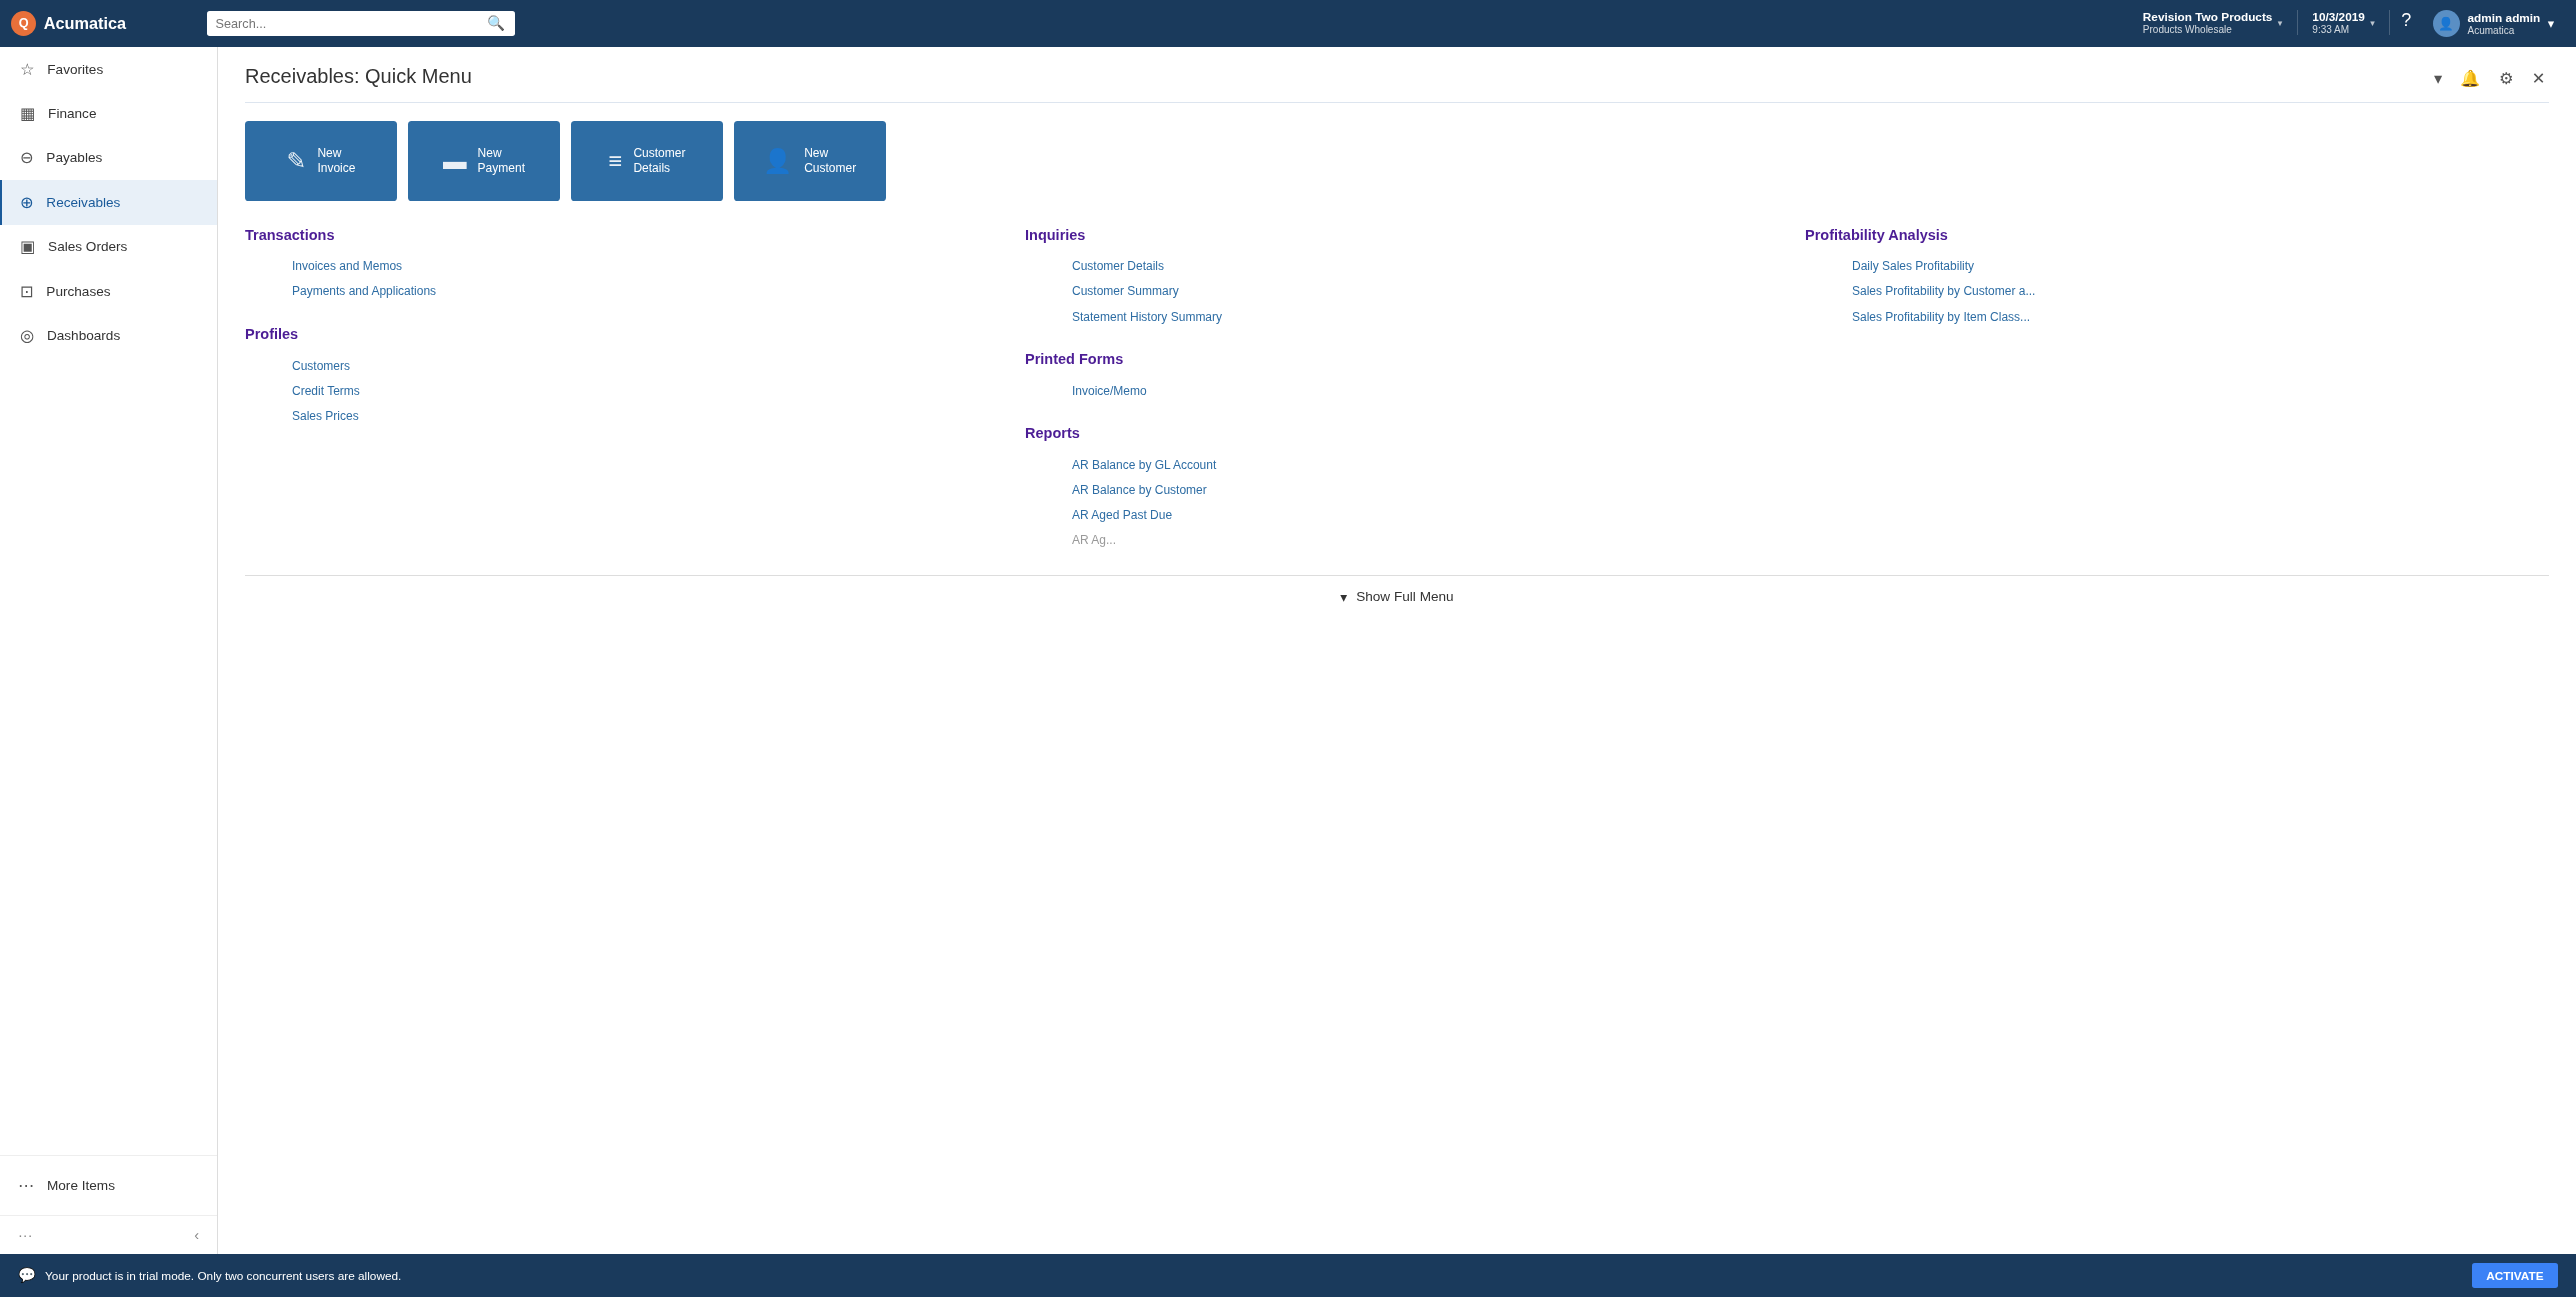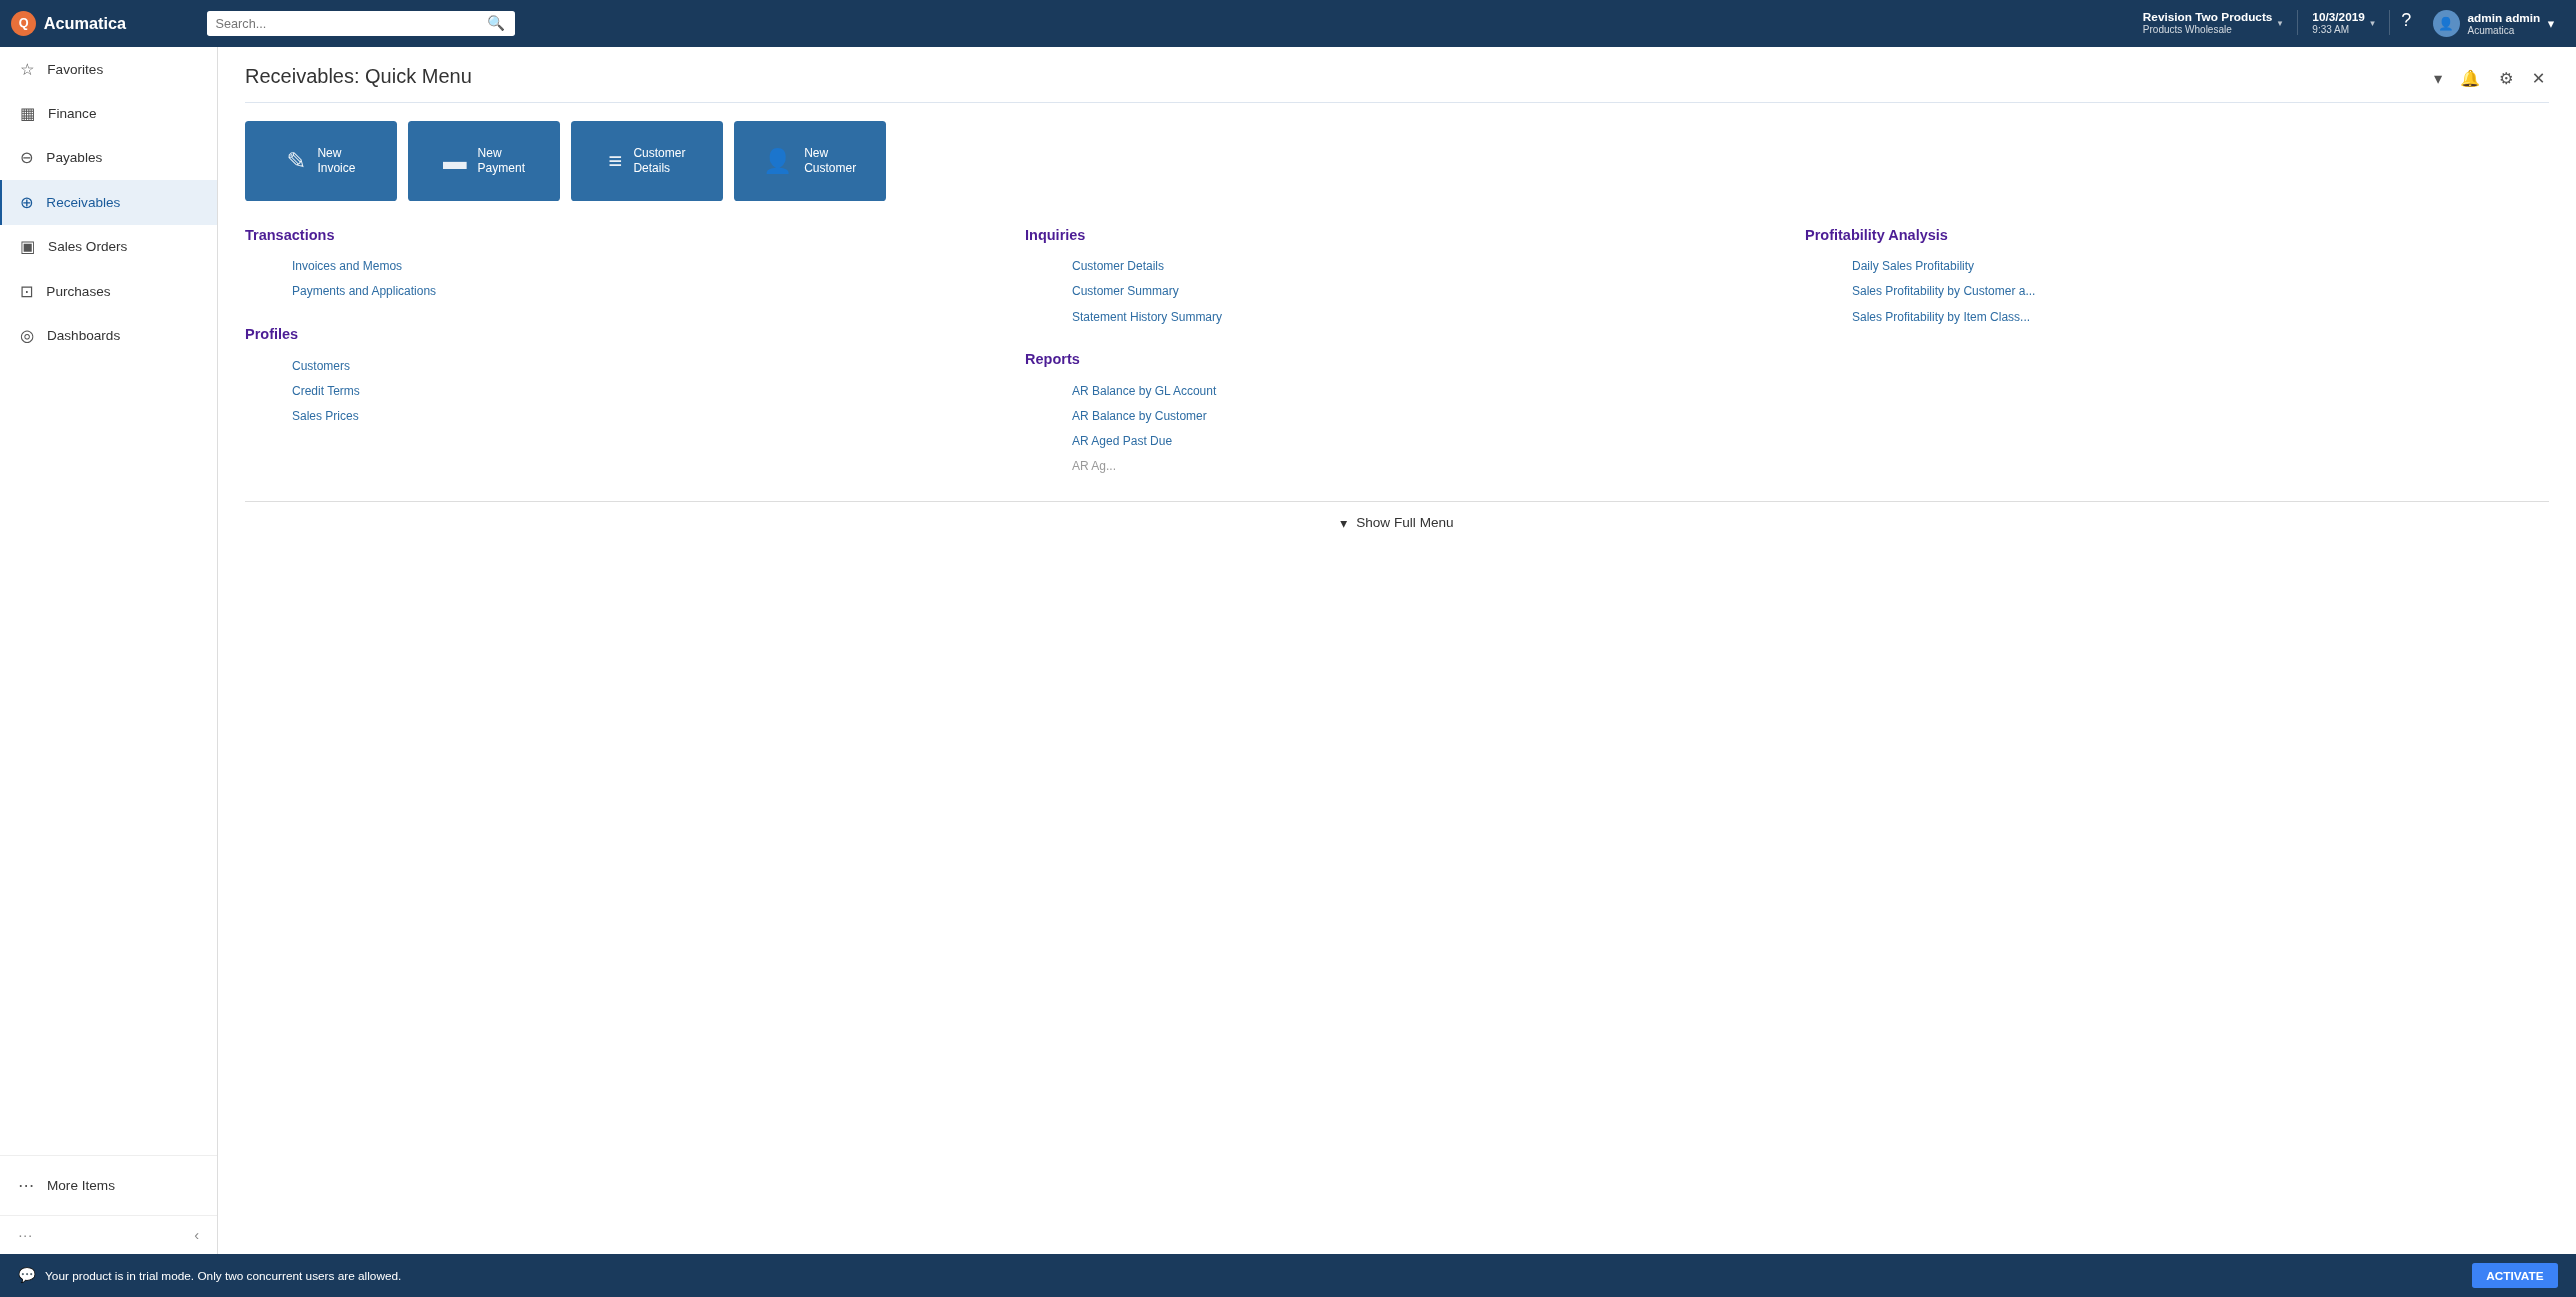--- a/index.html
+++ b/index.html
@@ -425,20 +425,24 @@
         </div>
 
         <div>
           <div class="section-block">
             <div class="section-title">Inquiries</div>
             <a class="section-link">Customer Details</a>
             <a class="section-link">Customer Summary</a>
             <a class="section-link">Statement History Summary</a>
           </div>
           <div class="section-block">
+            <div class="section-title">Printed Forms</div>
+            <a class="section-link">Invoice/Memo</a>
+          </div>
+          <div class="section-block">
             <div class="section-title">Reports</div>
             <a class="section-link">AR Balance by GL Account</a>
             <a class="section-link">AR Balance by Customer</a>
             <a class="section-link">AR Aged Past Due</a>
             <a class="section-link muted">AR Ag...</a>
           </div>
         </div>
 
         <div>
           <div class="section-block">

